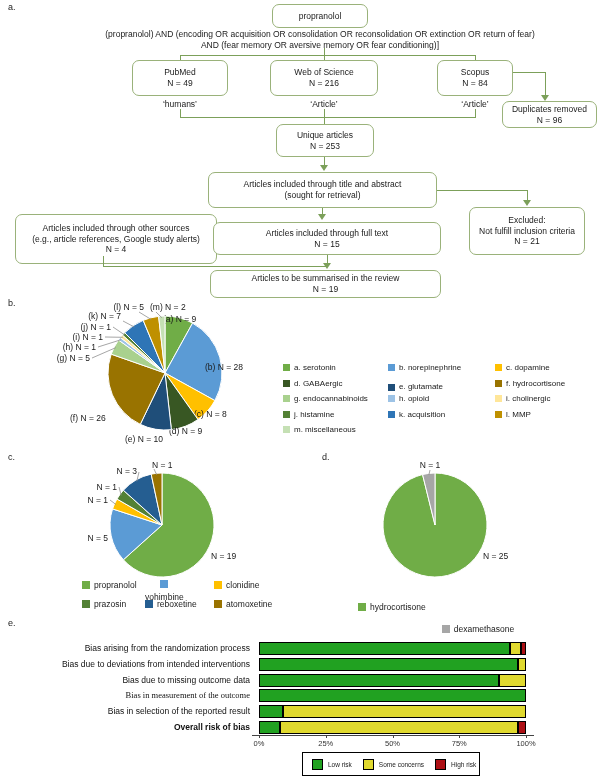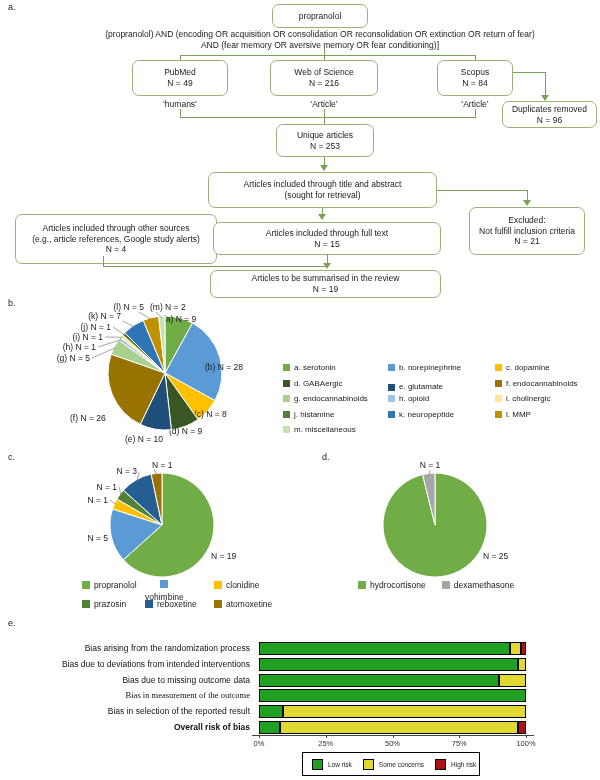--- a/index.html
+++ b/index.html
@@ -189,31 +189,31 @@
         <div class="legend-item" style="font-size: 8px; height: 15.5px; align-items: flex-end;">
           <span class="sw" style="width: 7px; height: 7px; background: rgb(31, 78, 121);"></span>
           <span>e. glutamate</span>
         </div>
         <div class="legend-item" style="font-size: 8px; height: 15.5px;">
           <span class="sw" style="width: 7px; height: 7px; background: rgb(157, 195, 230);"></span>
           <span>h. opioid</span>
         </div>
         <div class="legend-item" style="font-size: 8px; height: 15.5px;">
           <span class="sw" style="width: 7px; height: 7px; background: rgb(46, 117, 182);"></span>
-          <span>k. neuropeptide</span>
+          <span>k. acquisition</span>
         </div>
       </div>
       <div style="position: absolute; left: 212px; top: 0px; display: flex; flex-direction: column;">
         <div class="legend-item" style="font-size: 8px; height: 15.5px;">
           <span class="sw" style="width: 7px; height: 7px; background: rgb(255, 192, 0);"></span>
           <span>c. dopamine</span>
         </div>
         <div class="legend-item" style="font-size: 8px; height: 15.5px;">
           <span class="sw" style="width: 7px; height: 7px; background: rgb(153, 115, 0);"></span>
-          <span>f. endocannabinoids</span>
+          <span>f. hydrocortisone</span>
         </div>
         <div class="legend-item" style="font-size: 8px; height: 15.5px;">
           <span class="sw" style="width: 7px; height: 7px; background: rgb(255, 230, 153);"></span>
           <span>i. cholinergic</span>
         </div>
         <div class="legend-item" style="font-size: 8px; height: 15.5px;">
           <span class="sw" style="width: 7px; height: 7px; background: rgb(191, 144, 0);"></span>
           <span>l. MMP</span>
         </div>
       </div>
@@ -281,21 +281,21 @@
       <text x="143" y="101" text-anchor="start" class="pie-label">N = 25</text>
       <path d="M 95 67 L 82.56 16.51 A 52 52 0 0 1 95.00 15.00 Z" fill="#A6A6A6" stroke="#fff" stroke-width="1"></path>
       <line x1="90" y1="12" x2="88.9" y2="16.9" stroke="#8f8f8f" stroke-width="0.8"></line>
       <text x="90" y="10" text-anchor="middle" class="pie-label">N = 1</text>
     </svg>
   <div id="legend_d" style="position:absolute;left:358px;top:580px;display:flex;gap:16px">
       <div class="legend-item" style="font-size: 8.5px;">
         <span class="sw" style="width: 8px; height: 8px; background: rgb(112, 173, 71);"></span>
         <span>hydrocortisone</span>
       </div>
-      <div class="legend-item" style="font-size: 8.5px;">
+      <div class="legend-item" style="font-size: 8.5px; margin-top: 44px;">
         <span class="sw" style="width: 8px; height: 8px; background: rgb(166, 166, 166);"></span>
         <span>dexamethasone</span>
       </div>
     </div>
 
   <div id="bars_e"></div>
   <div id="e-legend" style="left:302px;top:752px;width:178px;height:24px">
       <div class="legend-item" style="font-size: 6.5px;">
         <span class="sw" style="width: 9px; height: 9px; background: rgb(33, 161, 33); border: 1px solid rgb(0, 0, 0);"></span>
         <span>Low risk</span>

